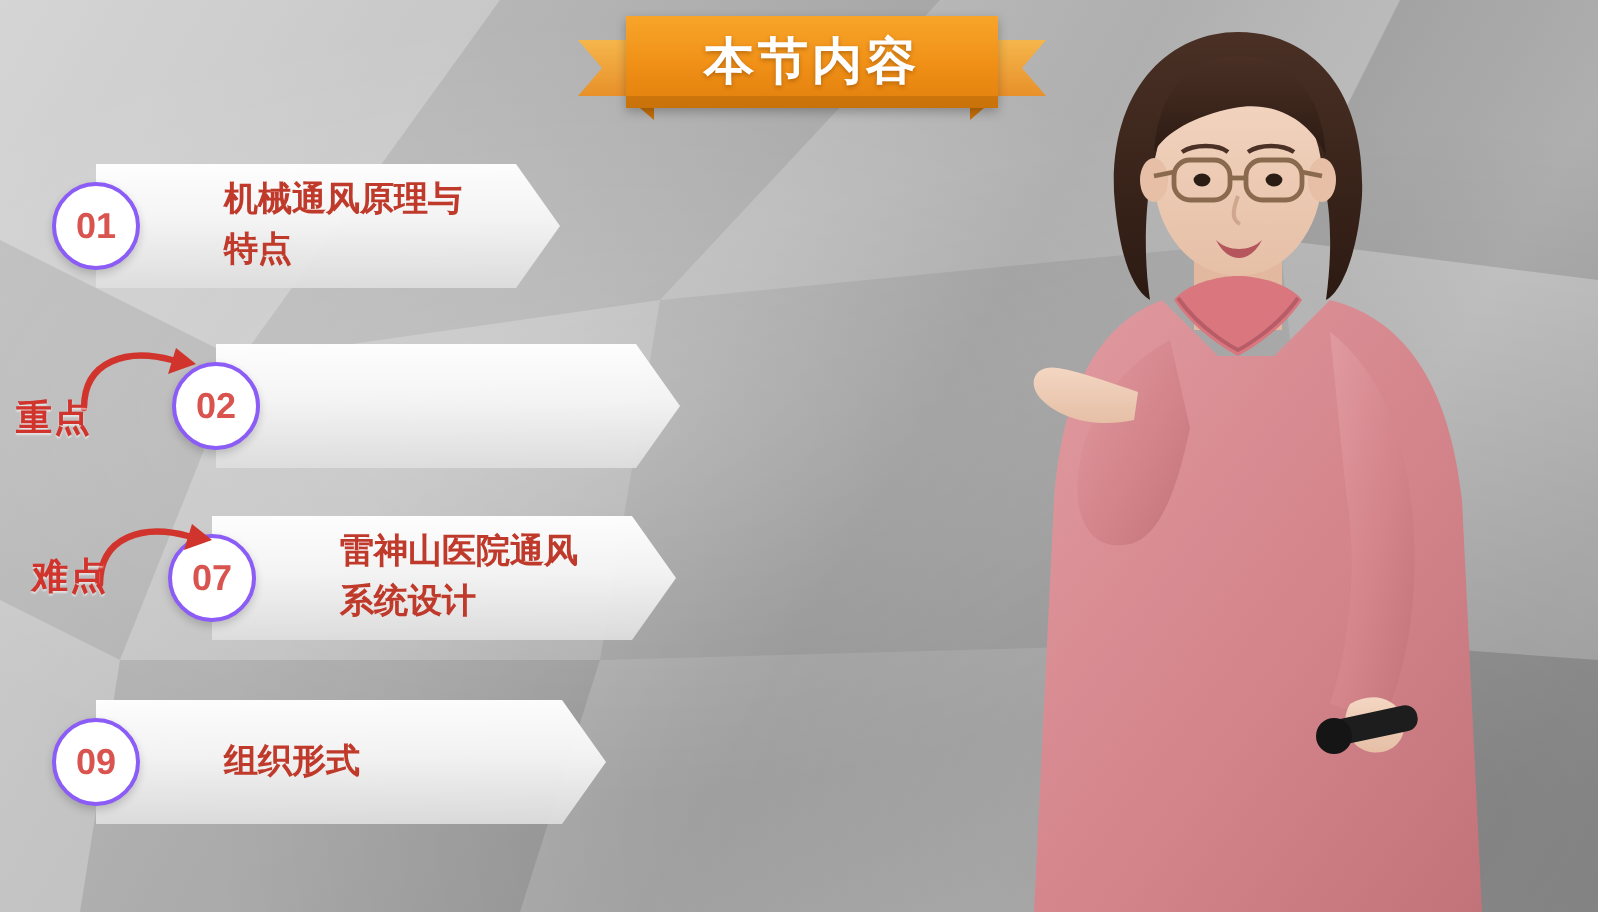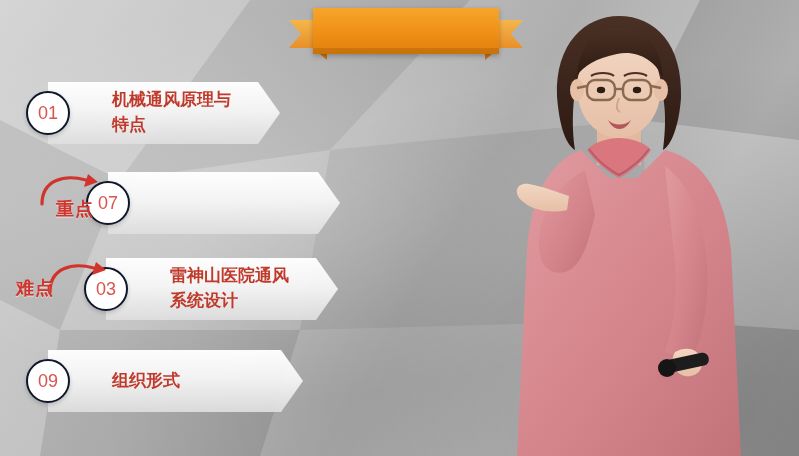--- a/index.html
+++ b/index.html
@@ -124,25 +124,25 @@
     margin-left: 12px;
   }
   .num-circle {
     position: absolute;
     left: 14px;
     top: 9px;
     width: 44px;
     height: 44px;
     border-radius: 50%;
     background: #ffffff;
-    border: 2px solid #0f172a;
+    border: 2px solid #8b5cf6;
     box-sizing: border-box;
     color: #d9534f;
     font-size: 18px;
-    font-weight: normal;
+    font-weight: bold;
     display: flex;
     align-items: center;
     justify-content: center;
     box-shadow: 0 2px 4px rgba(0,0,0,0.18);
   }
   .tag {
     position: absolute;
     color: #d0342c;
     font-size: 18px;
     font-weight: bold;
@@ -183,44 +183,45 @@
     <polygon points="660,320 799,330 799,456 640,456" fill="#000000" opacity="0.12"></polygon>
   </svg>
   <div class="bg-vig"></div>
 
   <div class="banner">
     <div class="banner-tail left"></div>
     <div class="banner-tail right"></div>
     <div class="banner-fold left"></div>
     <div class="banner-fold right"></div>
     <div class="banner-main"></div>
+    <div class="banner-title">本节内容</div>
   </div>
 
   <div class="item" style="left:12px; top:82px; width:290px;">
     <div class="chev" style="width:232px;"></div>
     <div class="chev-label">机械通风原理与
 特点</div>
     <div class="num-circle">01</div>
   </div>
 
   <div class="item" style="left:72px; top:172px; width:290px;">
     <div class="chev" style="width:232px;"></div>
-    <div class="num-circle">07</div>
+    <div class="num-circle">02</div>
   </div>
   <svg class="arrow-svg" style="left:36px; top:168px; width:70px; height:40px;" viewBox="0 0 70 40">
     <path d="M6 36 C 6 12, 28 6, 50 12" stroke="#d0342c" stroke-width="3.2" fill="none" stroke-linecap="round"></path>
     <polygon points="52,6 62,14 48,19" fill="#d0342c"></polygon>
   </svg>
-  <div class="tag" style="left:8px; top:197px;margin-left:48px;">重点</div>
+  <div class="tag" style="left:8px; top:197px;">重点</div>
 
   <div class="item" style="left:70px; top:258px; width:290px;">
     <div class="chev" style="width:232px;"></div>
     <div class="chev-label">雷神山医院通风
 系统设计</div>
-    <div class="num-circle">03</div>
+    <div class="num-circle">07</div>
   </div>
   <svg class="arrow-svg" style="left:44px; top:256px; width:70px; height:40px;" viewBox="0 0 70 40">
     <path d="M6 36 C 6 12, 28 6, 50 12" stroke="#d0342c" stroke-width="3.2" fill="none" stroke-linecap="round"></path>
     <polygon points="52,6 62,14 48,19" fill="#d0342c"></polygon>
   </svg>
   <div class="tag" style="left:16px; top:276px;">难点</div>
 
   <div class="item" style="left:12px; top:350px; width:290px;">
     <div class="chev" style="width:255px;"></div>
     <div class="chev-label">组织形式</div>

